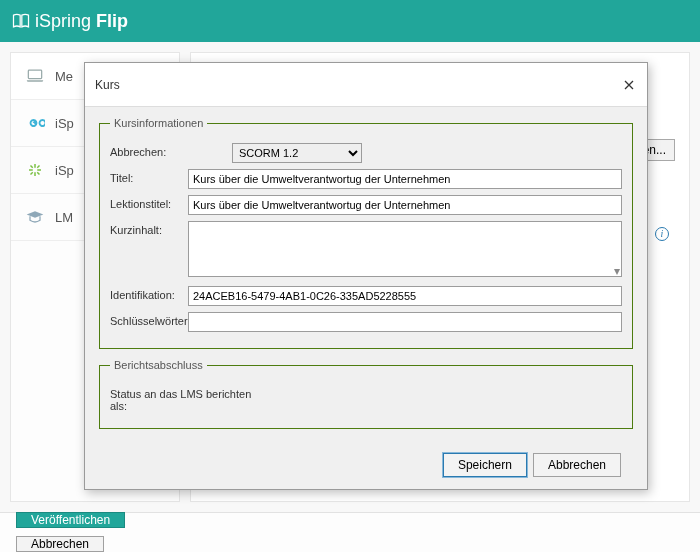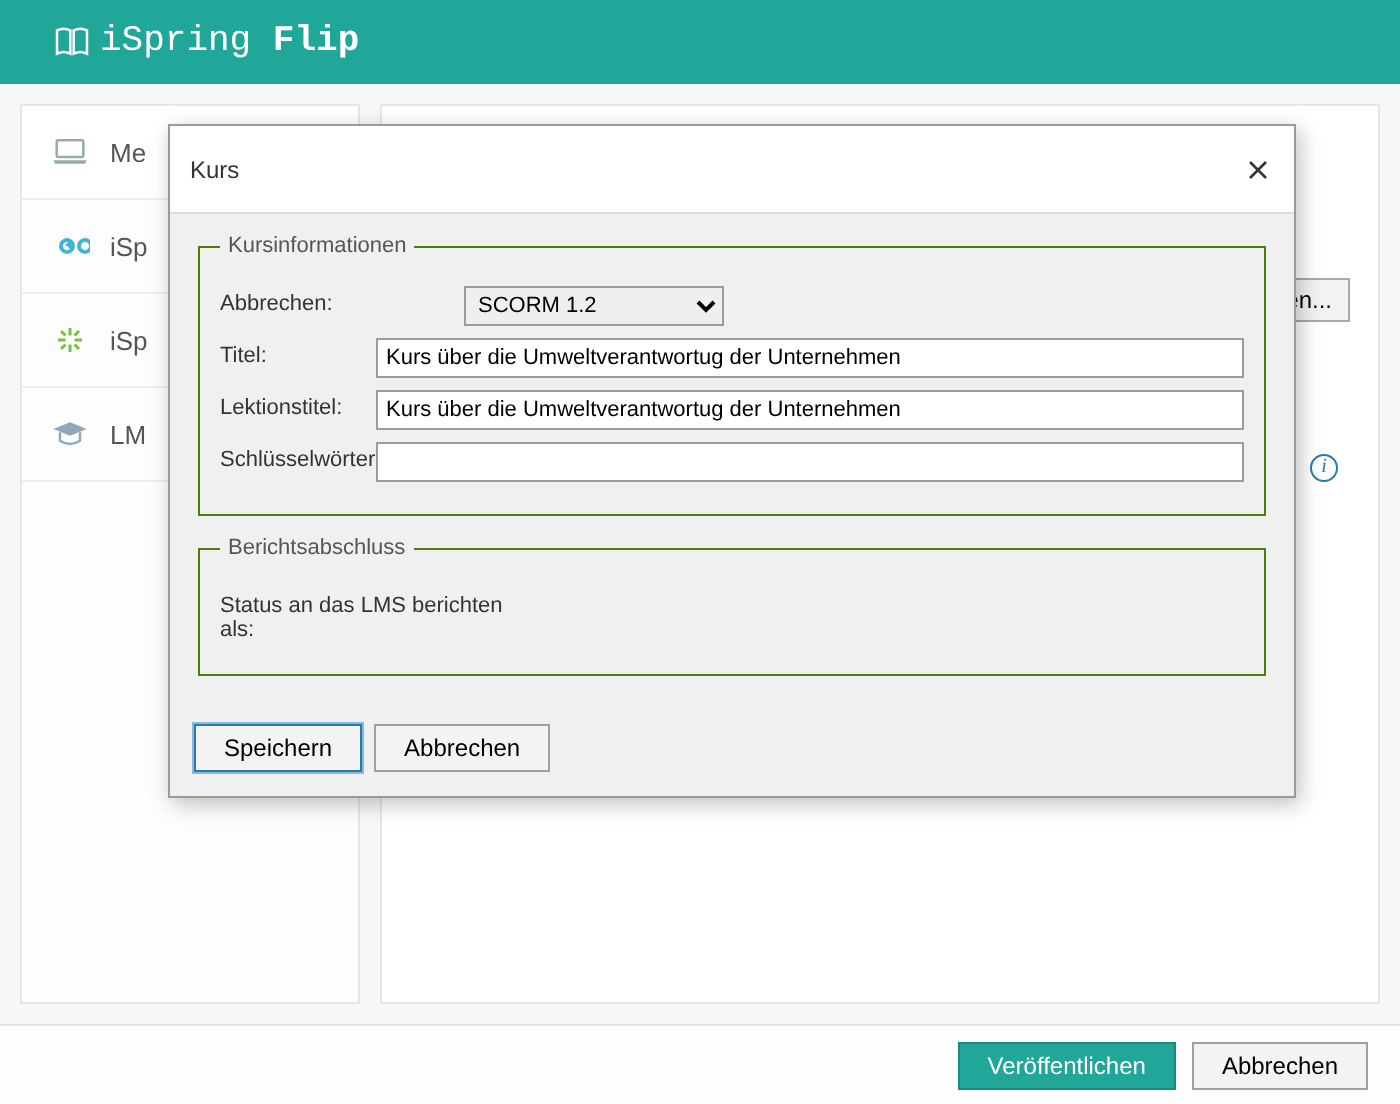--- a/index.html
+++ b/index.html
@@ -1,32 +1,32 @@
 <!DOCTYPE html>
 <html><head>
 <meta charset="utf-8">
 <style>
 * { box-sizing: border-box; margin: 0; padding: 0; }
 body { font-family: "Segoe UI", Tahoma, sans-serif; font-size: 12px; background: #fff; width: 700px; height: 552px; overflow: hidden; position: relative; }
-.titlebar { background: #21A69A; height: 42px; display: flex; align-items: center; padding: 0 26px; color: #fff; font-family: Liberation Mono, monospace; }
+.titlebar { background: #21A69A; height: 42px; display: flex; align-items: center; padding: 0 11px; color: #fff; }
 .titlebar .logo { display: flex; align-items: center; gap: 4px; }
 .titlebar .logo-icon { width: 20px; height: 20px; }
 .titlebar .brand { font-size: 18px; font-weight: 300; }
 .titlebar .brand b { font-weight: 600; }
 .main { display: flex; height: calc(100% - 42px - 40px); background: #f8f8f8; padding: 10px; gap: 10px; }
 .sidebar { width: 170px; background: #fdfdfd; border: 1px solid #e6e6e6; }
 .sidebar-item { display: flex; align-items: center; gap: 10px; padding: 14px 14px; border-bottom: 1px solid #eee; color: #555; font-size: 13px; cursor: pointer; }
 .sidebar-item.active { background: #fff; }
 .sidebar-item svg { width: 20px; height: 18px; flex-shrink: 0; }
 .content { flex: 1; background: #fff; border: 1px solid #e6e6e6; position: relative; }
 .content .browse { position: absolute; top: 86px; right: 14px; display: flex; gap: 6px; align-items: center; }
 .content .browse input { width: 40px; height: 22px; border: 1px solid #bcbcbc; padding: 2px 4px; font-size: 12px; }
 .content .browse button { height: 22px; padding: 0 8px; font-size: 12px; background: #f2f2f2; border: 1px solid #a8a8a8; cursor: pointer; }
 .info-icon { position: absolute; top: 174px; right: 20px; width: 14px; height: 14px; border: 1px solid #2a7ab0; border-radius: 50%; color: #2a7ab0; font-size: 10px; text-align: center; line-height: 12px; font-style: italic; font-family: Georgia, serif; }
-.footer { position: absolute; bottom: 0; left: 0; right: 0; height: 40px; background: #fdfdfd; border-top: 1px solid #e2e2e2; display: flex; justify-content: flex-end; align-items: center; padding: 0 16px; gap: 8px; }
+.footer { position: absolute; bottom: 0; left: 0; right: 0; height: 40px; background: #fdfdfd; border-top: 1px solid #e2e2e2; display: flex; justify-content: flex-end; align-items: flex-start; padding: 0 16px; gap: 8px; flex-direction: column; }
 .btn { height: 24px; padding: 0 14px; font-size: 12px; border: 1px solid #a0a0a0; background: #f3f3f3; cursor: pointer; }
 .btn-pri { background: #21A69A; color: #fff; border-color: #1a8a80; }
 
 .modal { position: absolute; top: 62px; left: 84px; width: 564px; background: #f0f0f0; border: 1px solid #9a9a9a; box-shadow: 2px 3px 10px rgba(0,0,0,0.25); }
 .modal-tb { height: 44px; display: flex; align-items: center; justify-content: space-between; padding: 0 6px 0 10px; background: #fff; border-bottom: 1px solid #ddd; }
 .modal-tb .ttl { font-size: 12px; color: #333; }
 .close-x { width: 24px; height: 20px; display: flex; align-items: center; justify-content: center; cursor: pointer; color: #333; }
 .close-x svg { width: 10px; height: 10px; }
 .modal-body { padding: 10px 14px 6px 14px; }
 fieldset { border: 1px solid #4d7c0f; padding: 8px 10px 10px 10px; margin-bottom: 10px; }
@@ -35,21 +35,21 @@
 .row label { width: 70px; font-size: 11px; color: #333; padding-top: 3px; flex-shrink: 0; }
 .row.wide label { width: 150px; }
 .row select { width: 130px; height: 20px; border: 1px solid #9c9c9c; background: #efefef; font-size: 11px; padding: 0 2px; margin-left: 44px; }
 .row input[type=text] { flex: 1; height: 20px; border: 1px solid #9c9c9c; padding: 0 4px; font-size: 11px; font-family: inherit; }
 .row textarea { flex: 1; height: 56px; border: 1px solid #9c9c9c; padding: 2px 4px; font-size: 11px; font-family: inherit; resize: none; position: relative; }
 .ta-wrap { flex: 1; position: relative; }
 .ta-wrap textarea { width: 100%; }
 .ta-chev { position: absolute; right: 2px; bottom: 2px; color: #888; pointer-events: none; }
 .mono { font-family: Consolas, "Courier New", monospace; font-size: 11px; }
 select:disabled { background: #e6e6e6; color: #888; }
-.modal-footer { display: flex; gap: 6px; padding: 8px 26px 12px 12px; }
+.modal-footer { display: flex; justify-content: flex-end; gap: 6px; padding: 8px 26px 12px 12px; }
 .modal-footer .btn { min-width: 74px; }
 .btn.focus { border: 1px solid #2a7ab0; outline: 1px solid #88b8da; }
 </style>
 </head>
 <body>
 
 <div class="titlebar">
   <div class="logo">
     <span class="logo-icon">
       <svg viewBox="0 0 24 24" fill="none" stroke="#fff" stroke-width="1.5">
@@ -130,20 +130,31 @@
       </div>
       <div class="row">
         <label>Titel:</label>
         <input type="text" value="Kurs über die Umweltverantwortug der Unternehmen" style="">
       </div>
       <div class="row">
         <label>Lektionstitel:</label>
         <input type="text" value="Kurs über die Umweltverantwortug der Unternehmen" style="">
       </div>
       <div class="row">
+        <label>Kurzinhalt:</label>
+        <div class="ta-wrap">
+          <textarea style=""></textarea>
+          <span class="ta-chev">▾</span>
+        </div>
+      </div>
+      <div class="row">
+        <label>Identifikation:</label>
+        <input type="text" class="mono" value="24ACEB16-5479-4AB1-0C26-335AD5228555" style="">
+      </div>
+      <div class="row">
         <label>Schlüsselwörter:</label>
         <input type="text" value="" style="">
       </div>
     </fieldset>
     <fieldset>
       <legend>Berichtsabschluss</legend>
       <div class="row wide">
         <label>Status an das LMS berichten als:</label>
       </div>
     </fieldset>

